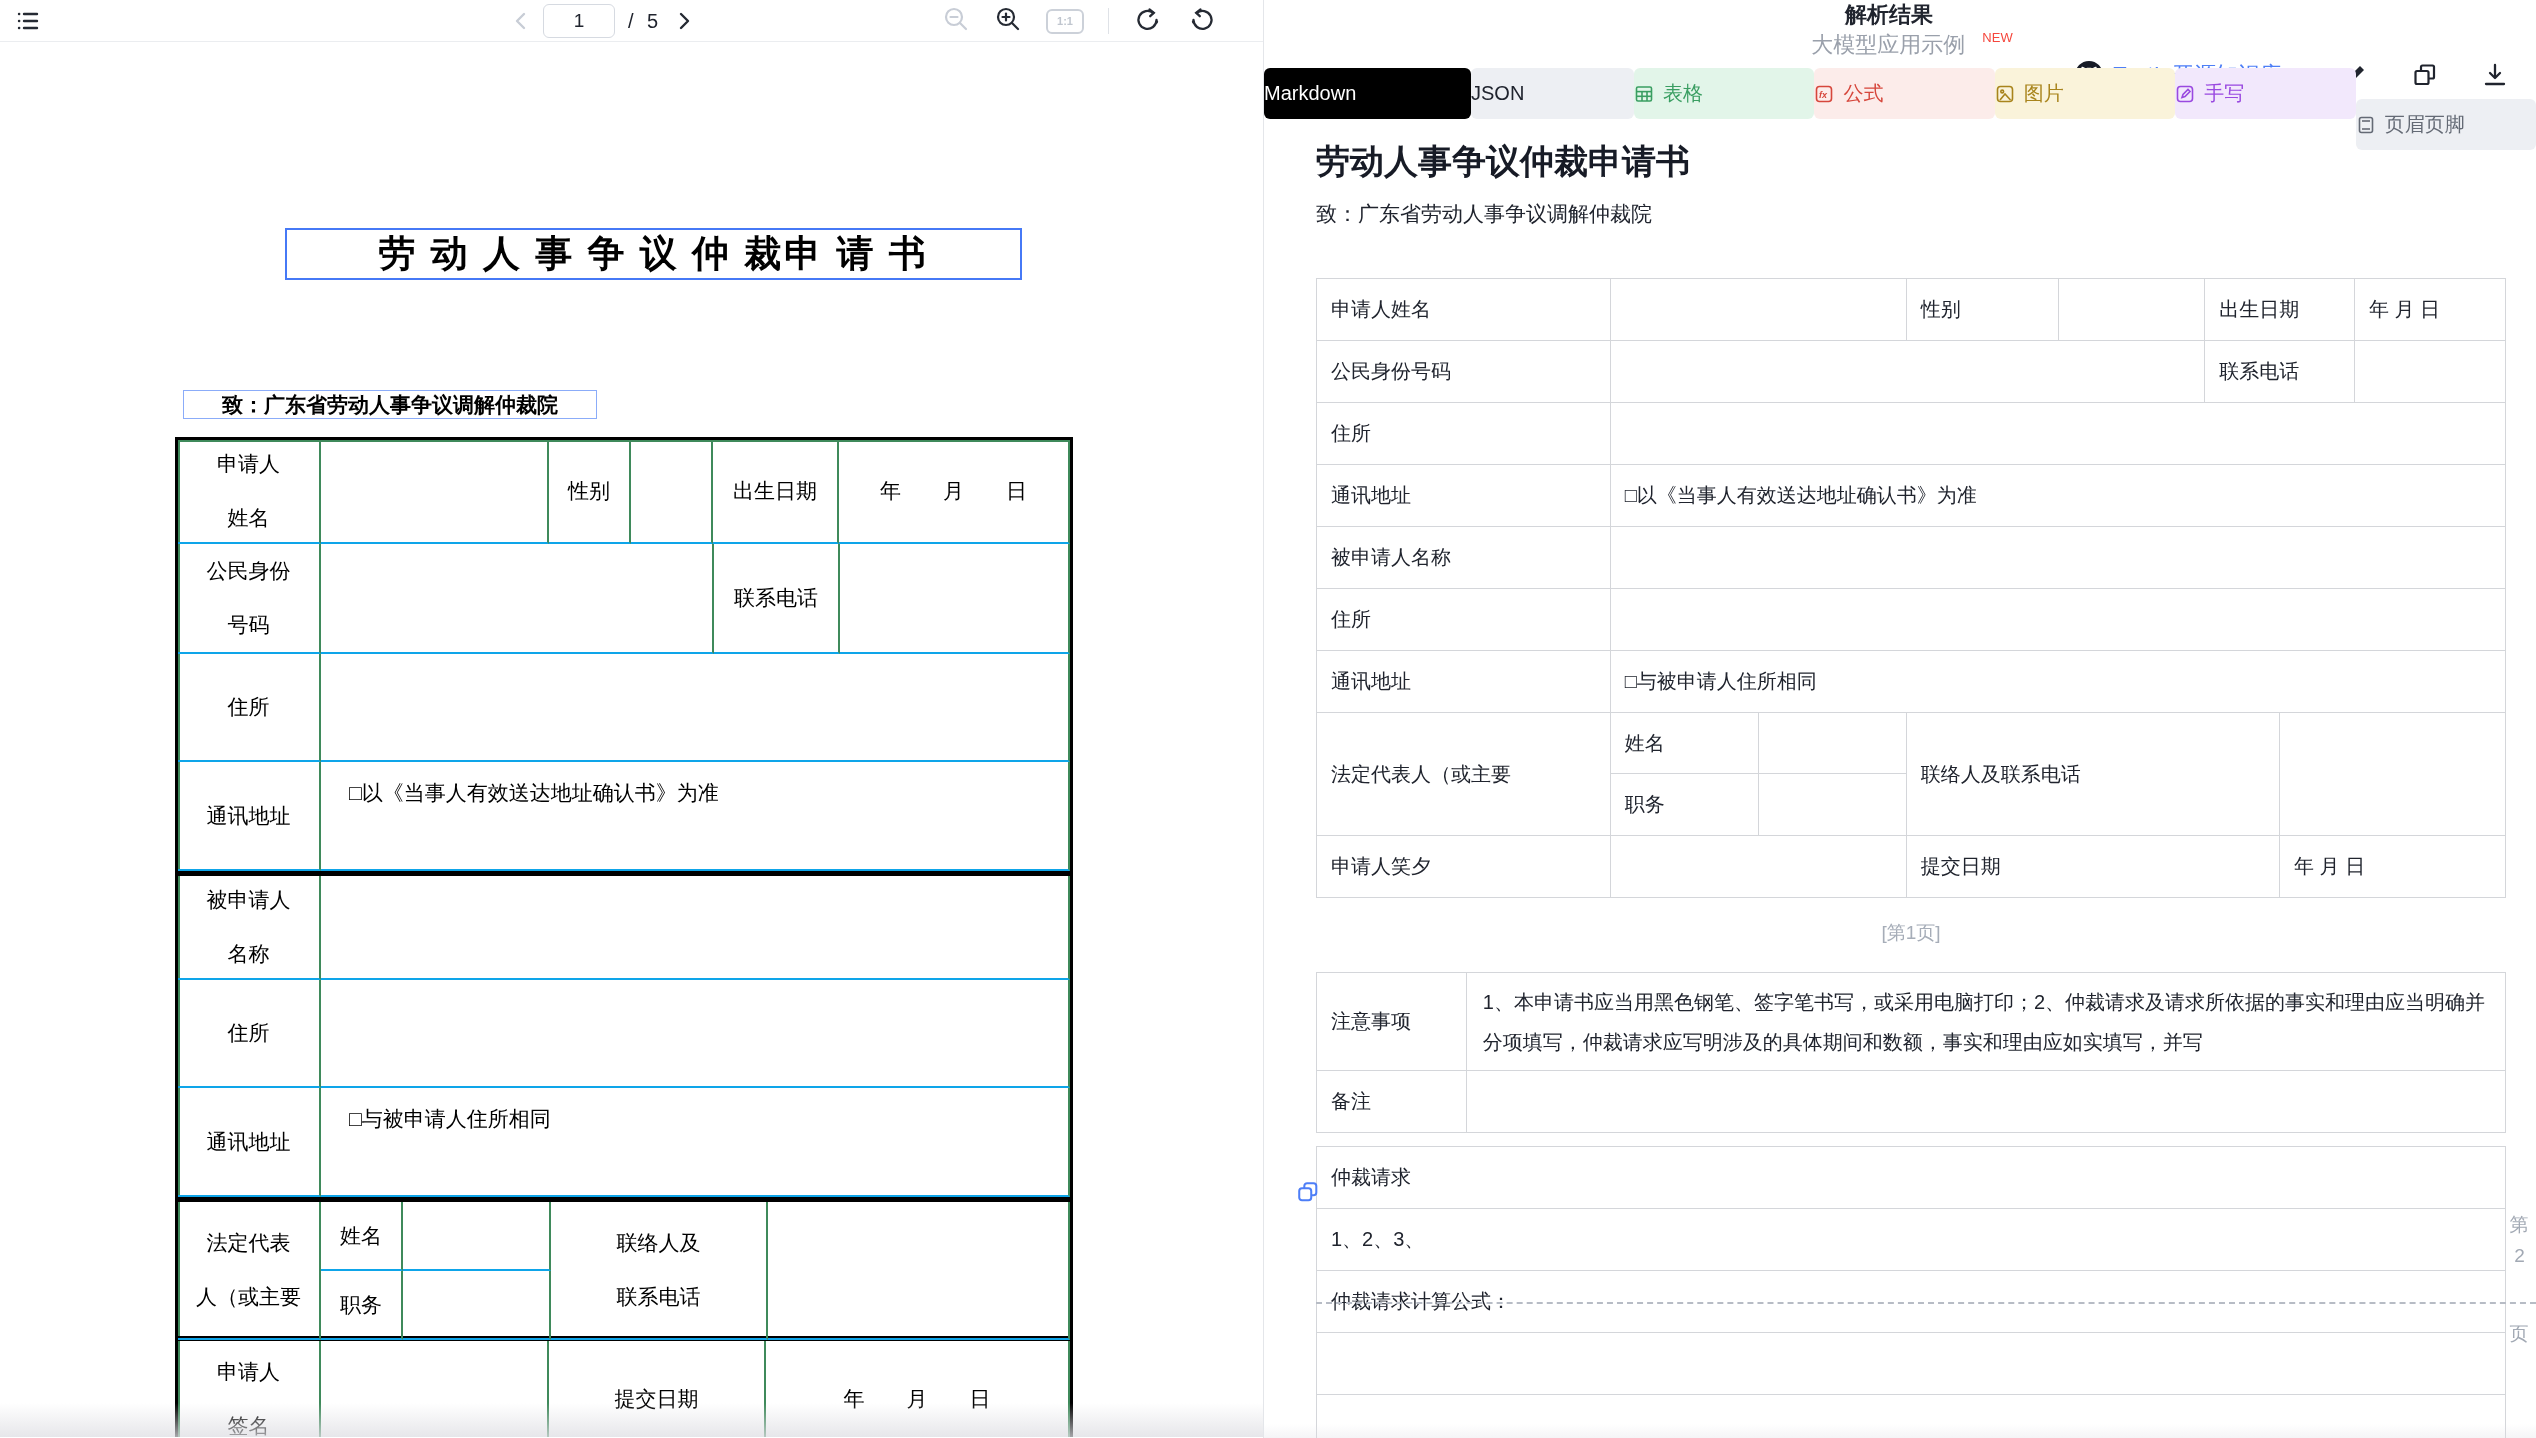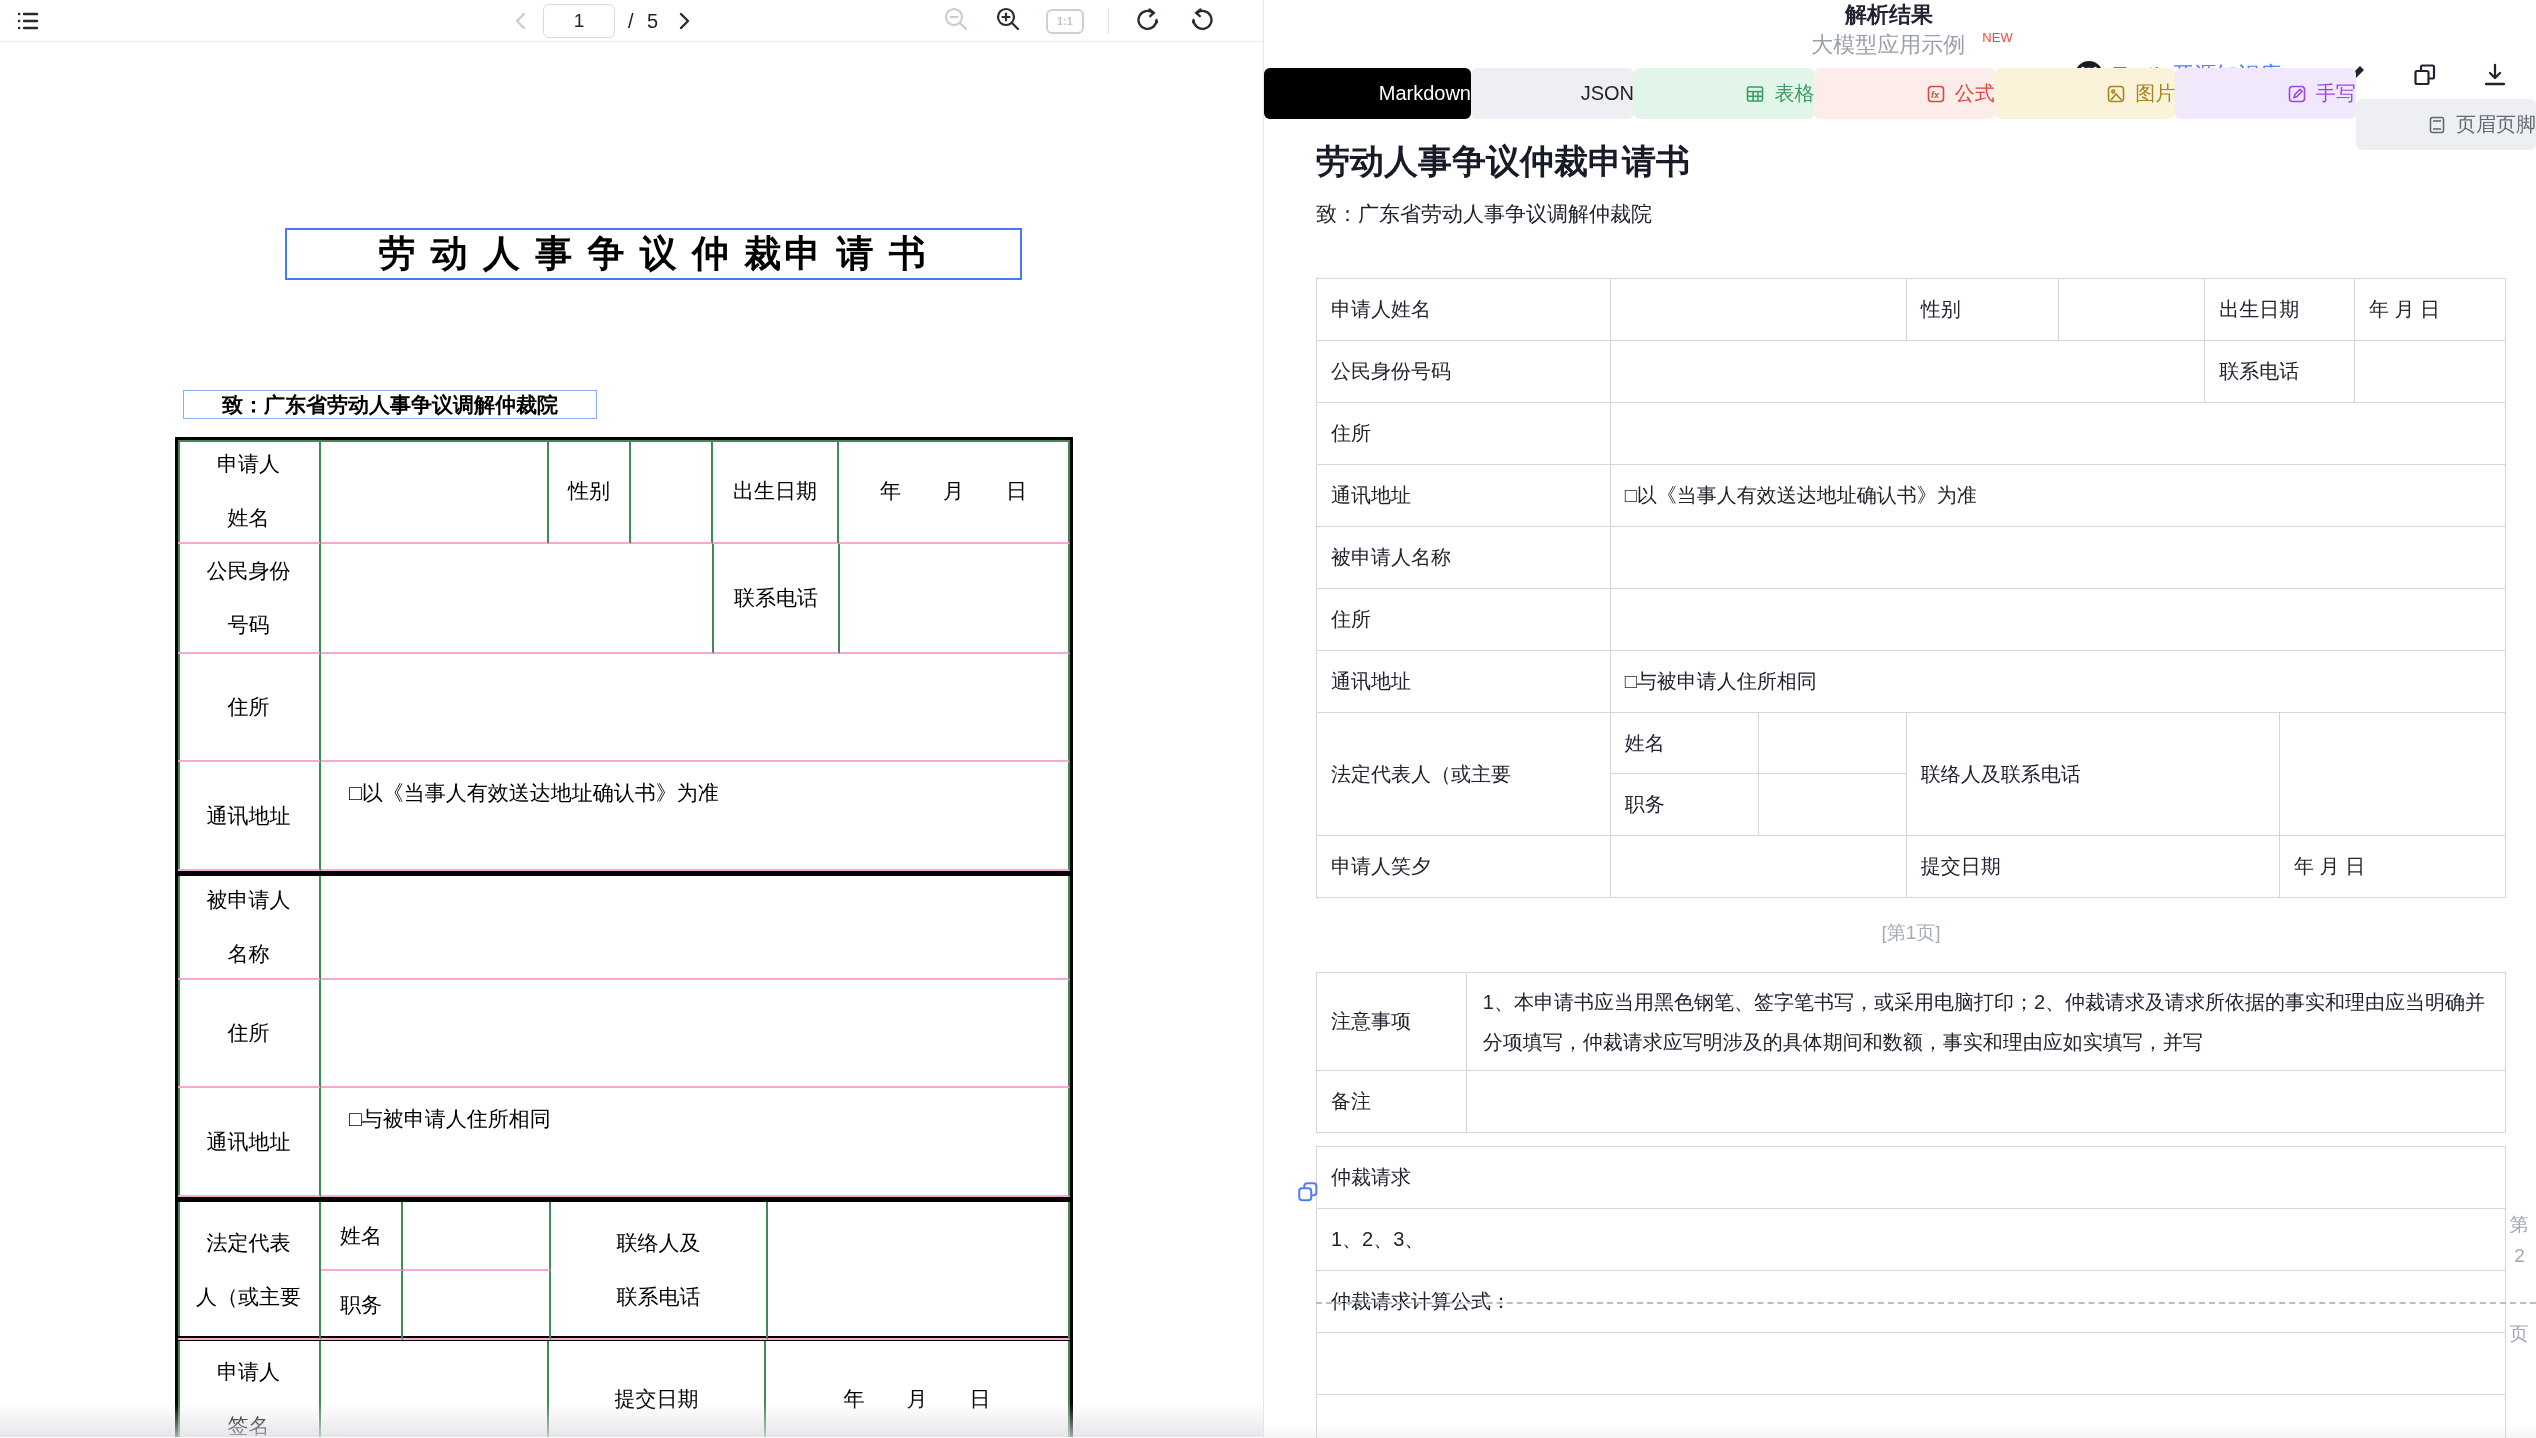--- a/index.html
+++ b/index.html
@@ -31,42 +31,42 @@
     border:2px solid #4679f6; display:flex; align-items:center; justify-content:center;
     font-size:37px; font-weight:bold; letter-spacing:3px; white-space:nowrap; }
   .doc-addr-box { position:absolute; left:183px; top:348px; width:414px; height:29px;
     border:1px solid #8bacf9; display:flex; align-items:center; justify-content:center;
     font-size:21px; font-weight:bold; white-space:nowrap; }
 
   .ltable { position:absolute; left:175px; top:395px; width:898px; height:1010px;
     border:3px solid #000; box-shadow:inset 0 0 0 2px #3f8a5b; background:#fff; }
   .lrow { display:grid; }
   .lrow.sep { border-top:5px solid #000; }
-  .lc { border-right:2px solid #3f8a5b; border-bottom:2px solid #f9a8d4;
+  .lc { border-right:2px solid #3f8a5b; border-bottom:2px solid #0ea5e9;
     display:flex; align-items:center; justify-content:center; text-align:center;
     font-size:21px; line-height:54px; white-space:pre-line; overflow:hidden; }
   .lc.note { justify-content:flex-start; align-items:flex-start; padding:16px 0 0 28px;
     text-align:left; line-height:30px; }
 
   .fade { position:absolute; left:0; right:0; bottom:0; height:34px; pointer-events:none;
     background:linear-gradient(to bottom, rgba(236,236,239,0), rgba(222,222,227,.75)); }
 
   
   .right-panel { width:1272px; height:1438px; position:relative; background:#fff; overflow:hidden; }
   .result-header { height:68px; display:flex; align-items:center; padding:0 28px 24px 52px;flex-direction:column; }
   .rh-result { font-size:22px; font-weight:bold; color:#20242e; margin-right:46px; }
   .rh-llm { font-size:22px; color:#9aa0ab; }
   .rh-new { font-size:13px; color:#f5473d; transform:translateY(-10px); display:inline-block; margin-left:17px; }
   .rh-right { margin-left:auto; display:flex; align-items:center; }
   .repo-link { display:flex; align-items:center; gap:10px; text-decoration:none; margin-right:60px; }
   .repo-link span { font-size:22px; color:#4d7ef7; }
   .hd-ic { margin-left:44px; display:inline-flex; color:#20242e; }
 
   .tabbar { display:flex; height:51px; }
-  .tab { height:51px; display:flex; align-items:center; justify-content:flex-end; gap:9px;
+  .tab { height:51px; display:flex; align-items:center; justify-content:flex-start; gap:9px;
     font-size:20px; border-radius:6px; cursor:pointer; }
   .tab svg { flex:0 0 auto; }
   .tab-md  { width:207px; background:#000; color:#fff; }
   .tab-json{ width:163px; background:#edeff3; color:#20242e; }
   .tab-tbl { flex:1; background:#e2f5e9; color:#3a9e62; }
   .tab-fx  { flex:1; background:#fcecea; color:#d6473c; }
   .tab-img { flex:1; background:#faf3da; color:#a8841c; }
   .tab-hw  { flex:1; background:#f2e8fc; color:#9a49e0; }
   .tab-hf  { flex:1; background:#edeff3; color:#646a75;margin-top:31px; }
 

